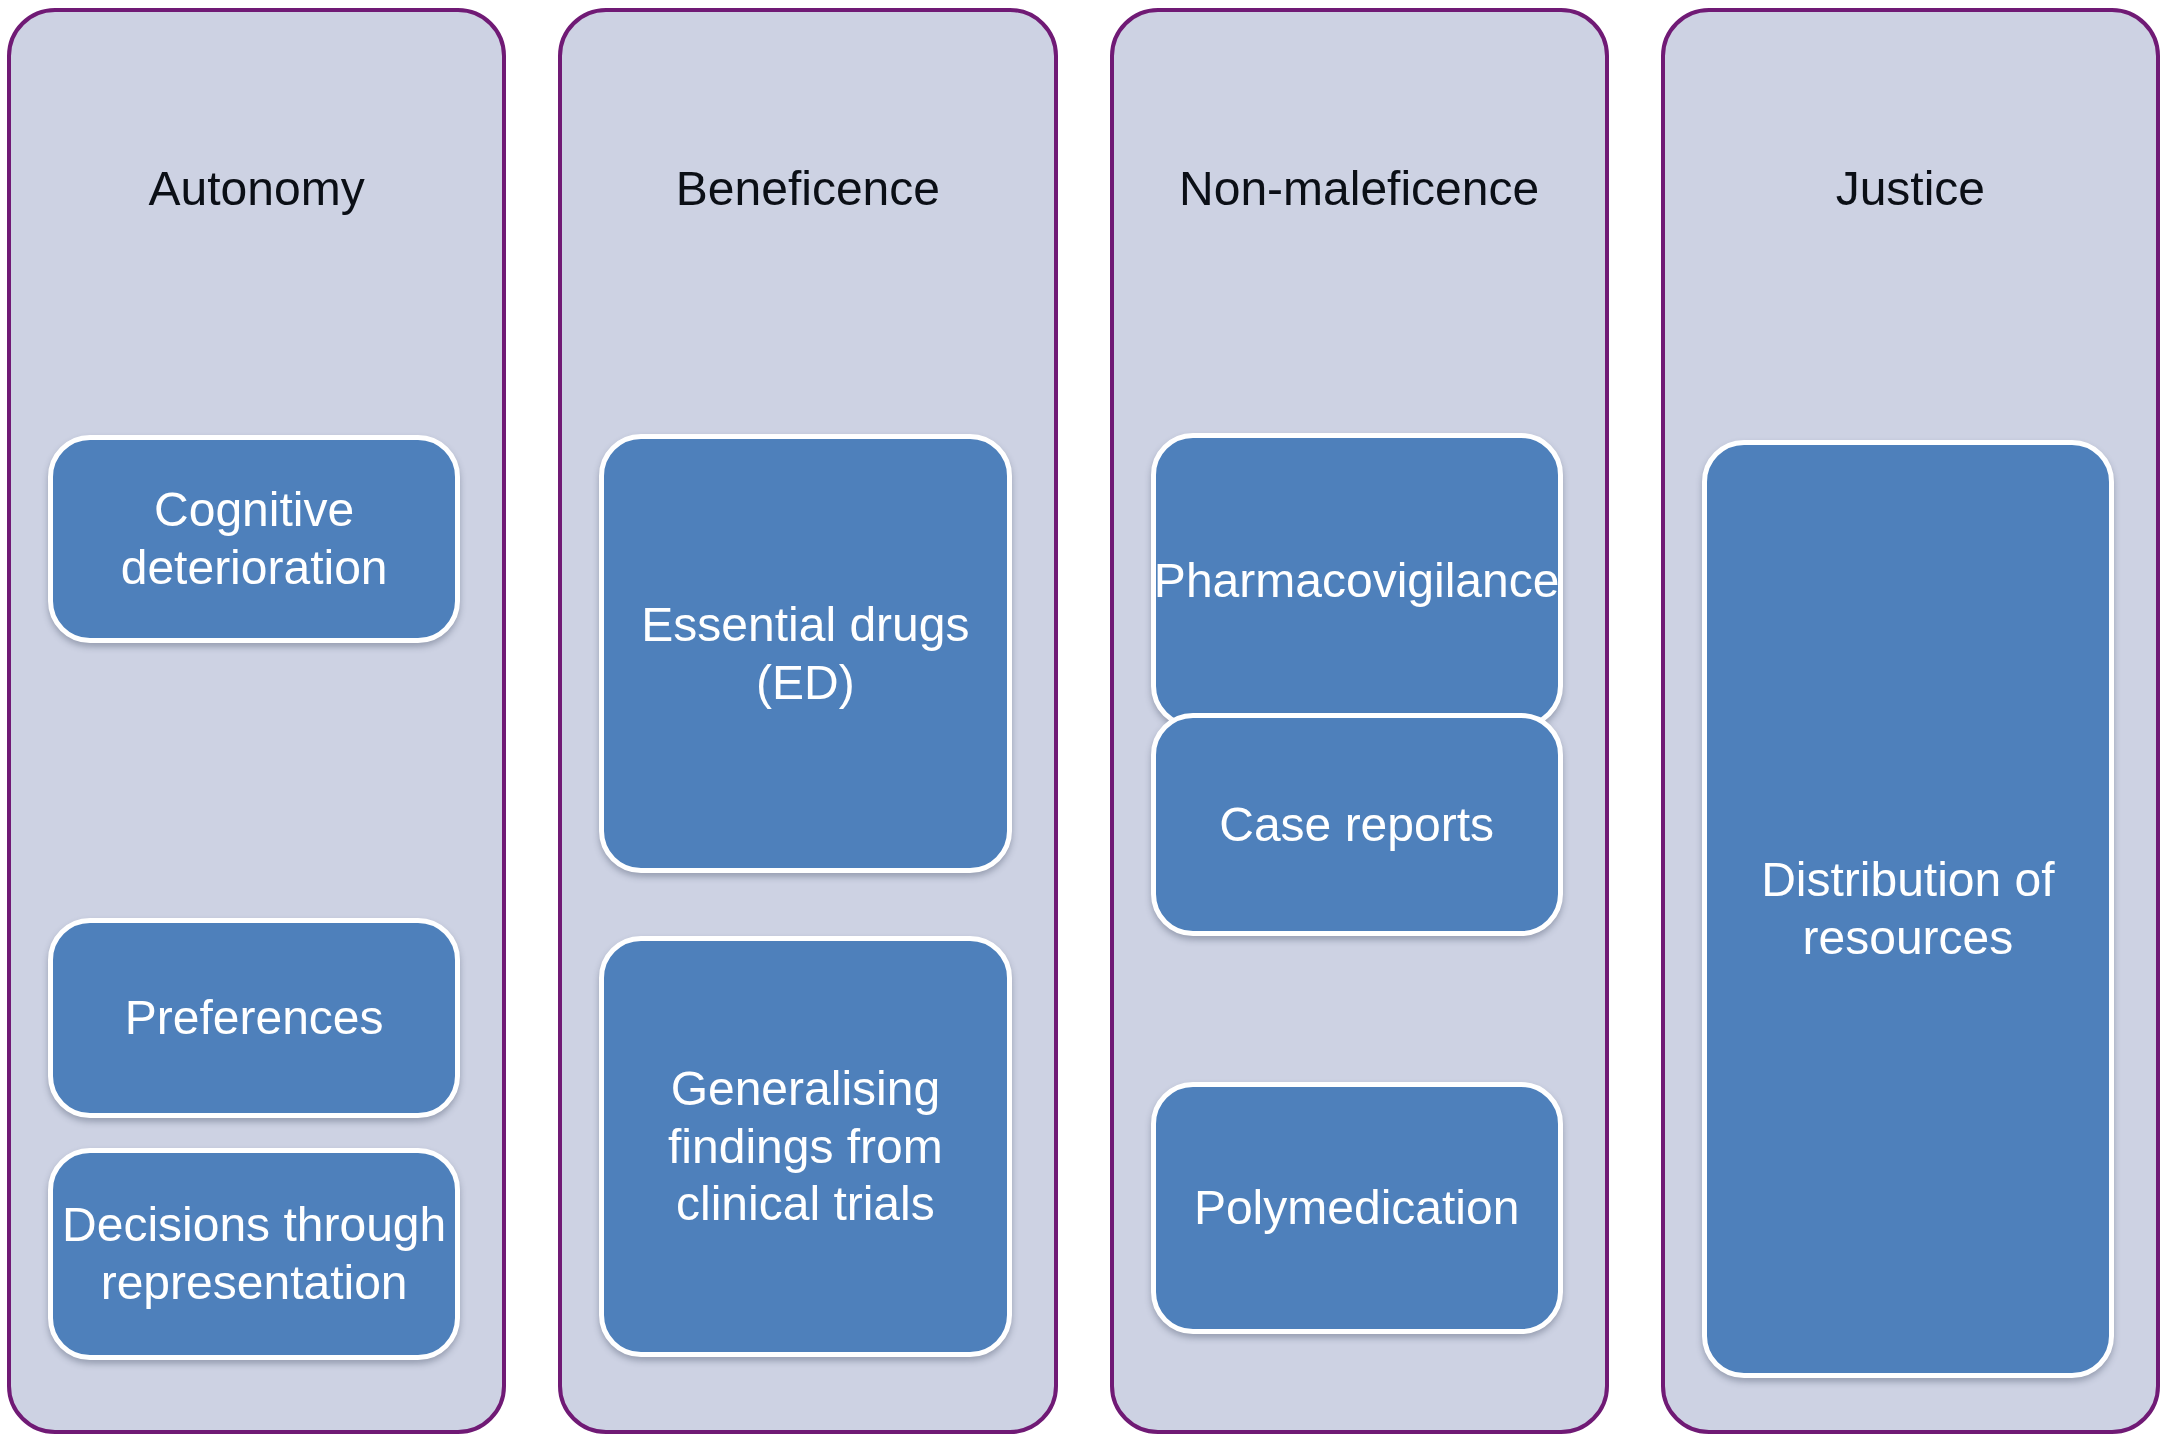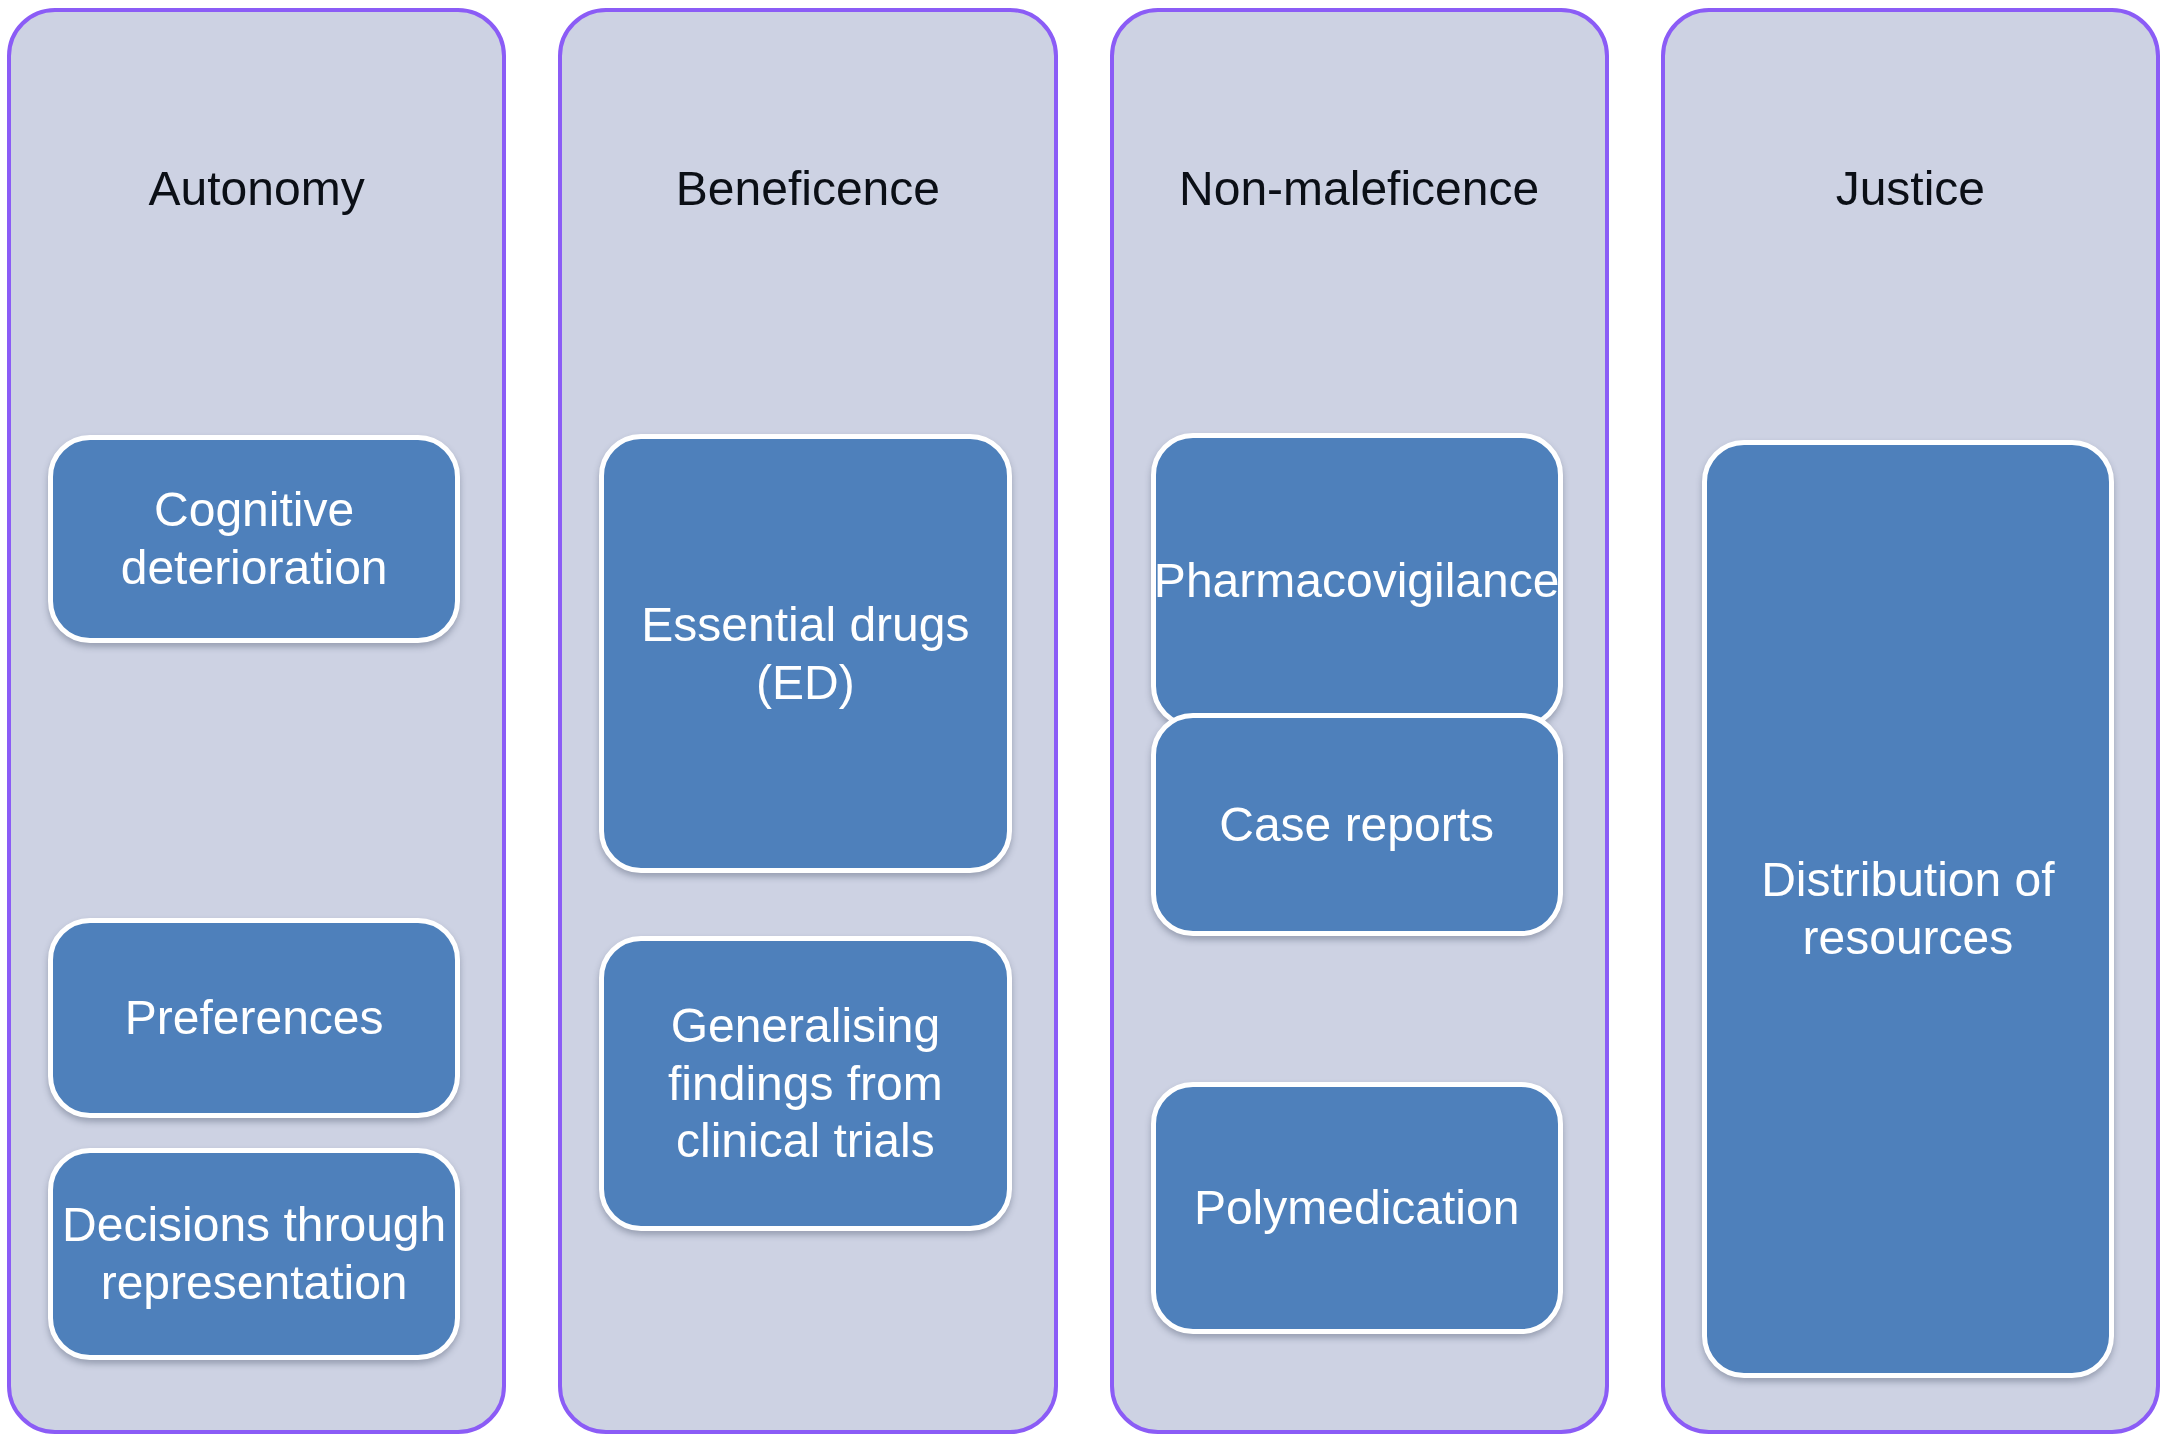--- a/index.html
+++ b/index.html
@@ -17,21 +17,21 @@
     display: flex;
     gap: 52px;
     padding: 8px 6px 6px 7px;
     overflow: hidden;
   }
   .pillar {
     position: relative;
     flex: 1 1 0;
     height: 1426px;
     background: #cdd2e3;
-    border: 4px solid #8b5cf6;
+    border: 4px solid #701a75;
     border-radius: 48px;
     box-sizing: border-box;
   }
   .pillar-title {
     position: absolute;
     top: 148px;
     left: 0;
     right: 0;
     text-align: center;
     font-size: 48px;
@@ -58,21 +58,21 @@
     white-space: pre-line;
     padding: 0 4px;
   }
   
   .c1-i1 { top: 423px;  height: 208px; }
   .c1-i2 { top: 666px;  height: 211px; }
   .c1-i3 { top: 906px;  height: 200px; }
   .c1-i4 { top: 1136px; height: 212px; }
   
   .c2-i1 { top: 422px;  height: 439px; }
-  .c2-i2 { top: 924px;  height: 295px; }
+  .c2-i2 { top: 924px;  height: 421px; }
   
   .c3-i1 { top: 421px;  height: 295px; }
   .c3-i2 { top: 701px;  height: 223px; }
   .c3-i3 { top: 1070px; height: 252px; }
   
   .c4-i1 { top: 428px;  height: 938px; }
 </style>
 </head>
 <body>
 

